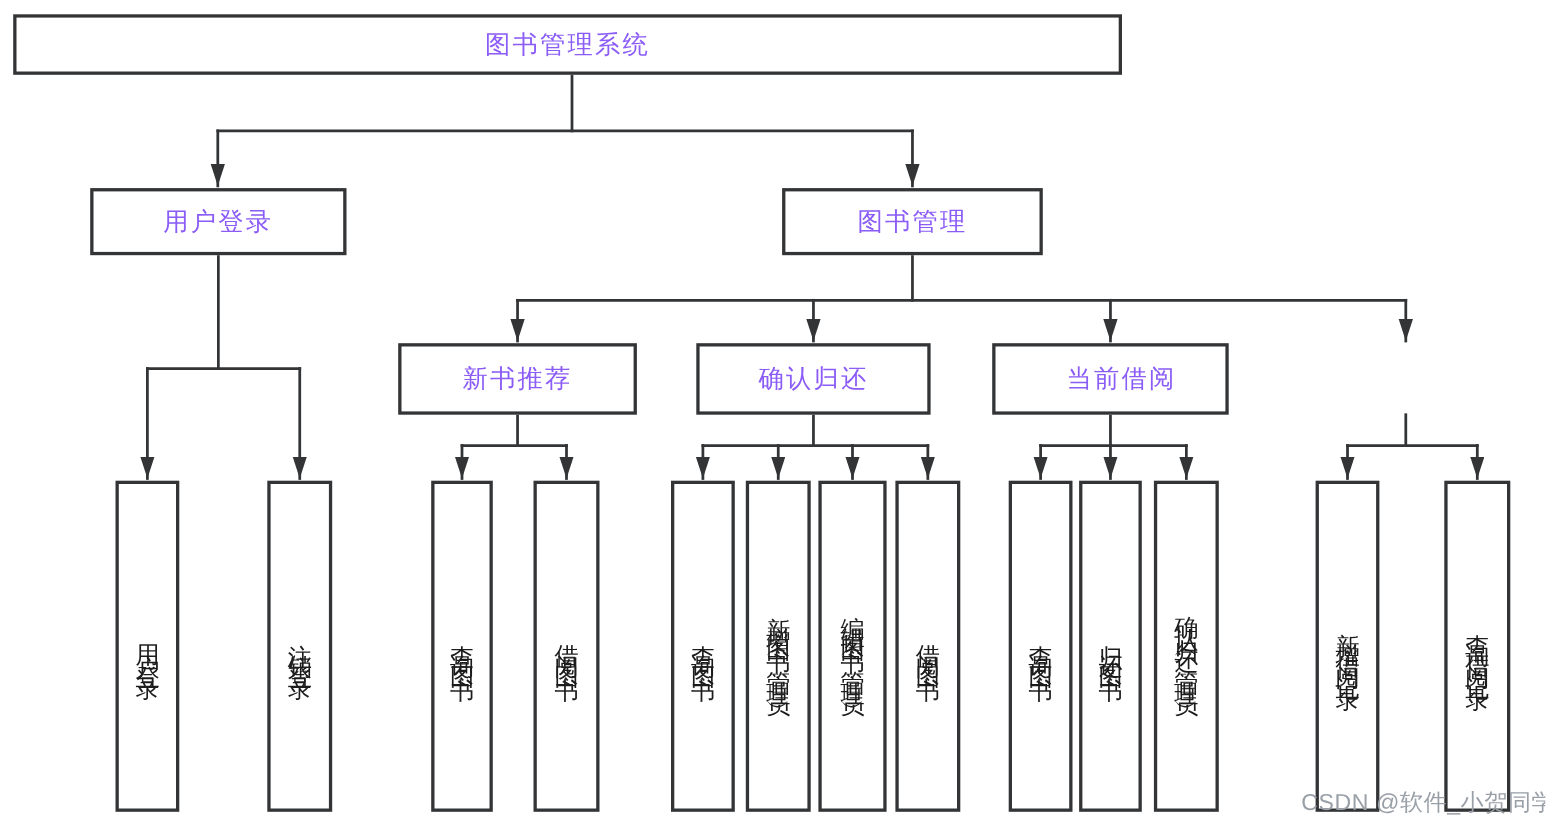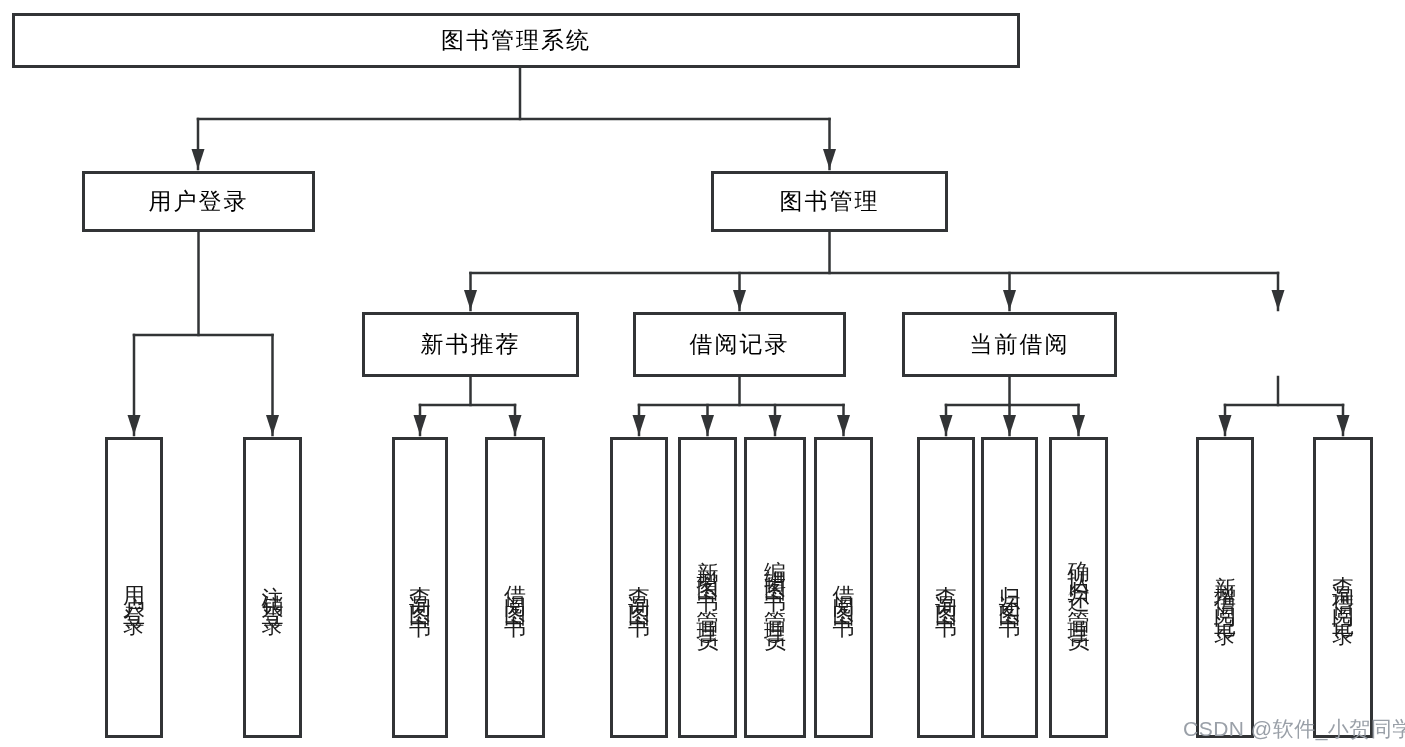--- a/index.html
+++ b/index.html
@@ -24,21 +24,21 @@
     border: 3px solid #323436;
     background: #ffffff;
     display: flex;
     align-items: center;
     justify-content: center;
   }
   .hlabel {
     font-size: 23px;
     letter-spacing: 2px;
     white-space: nowrap;
-    color: #000000;
+    color: #8b5cf6;
   }
   .vtext {
     writing-mode: vertical-rl;
     text-orientation: mixed;
     font-size: 22px;
     line-height: 1.1;
     letter-spacing: 10px;
     color: #1c1c1c;
     white-space: nowrap;
   }
@@ -138,21 +138,21 @@
     <span class="hlabel">用户登录</span>
   </div>
   <div class="node n-mgmt">
     <span class="hlabel">图书管理</span>
   </div>
 
   <div class="node n-g0">
     <span class="hlabel">新书推荐</span>
   </div>
   <div class="node n-g1">
-    <span class="hlabel">借阅记录</span>
+    <span class="hlabel">确认归还</span>
   </div>
   <div class="node n-g2">
     <span class="hlabel">当前借阅</span>
   </div>
 
   <div class="node leaf n-u0">
     <span class="vtext">用户登录</span>
   </div>
   <div class="node leaf n-u1">
     <span class="vtext">注销登录</span>

